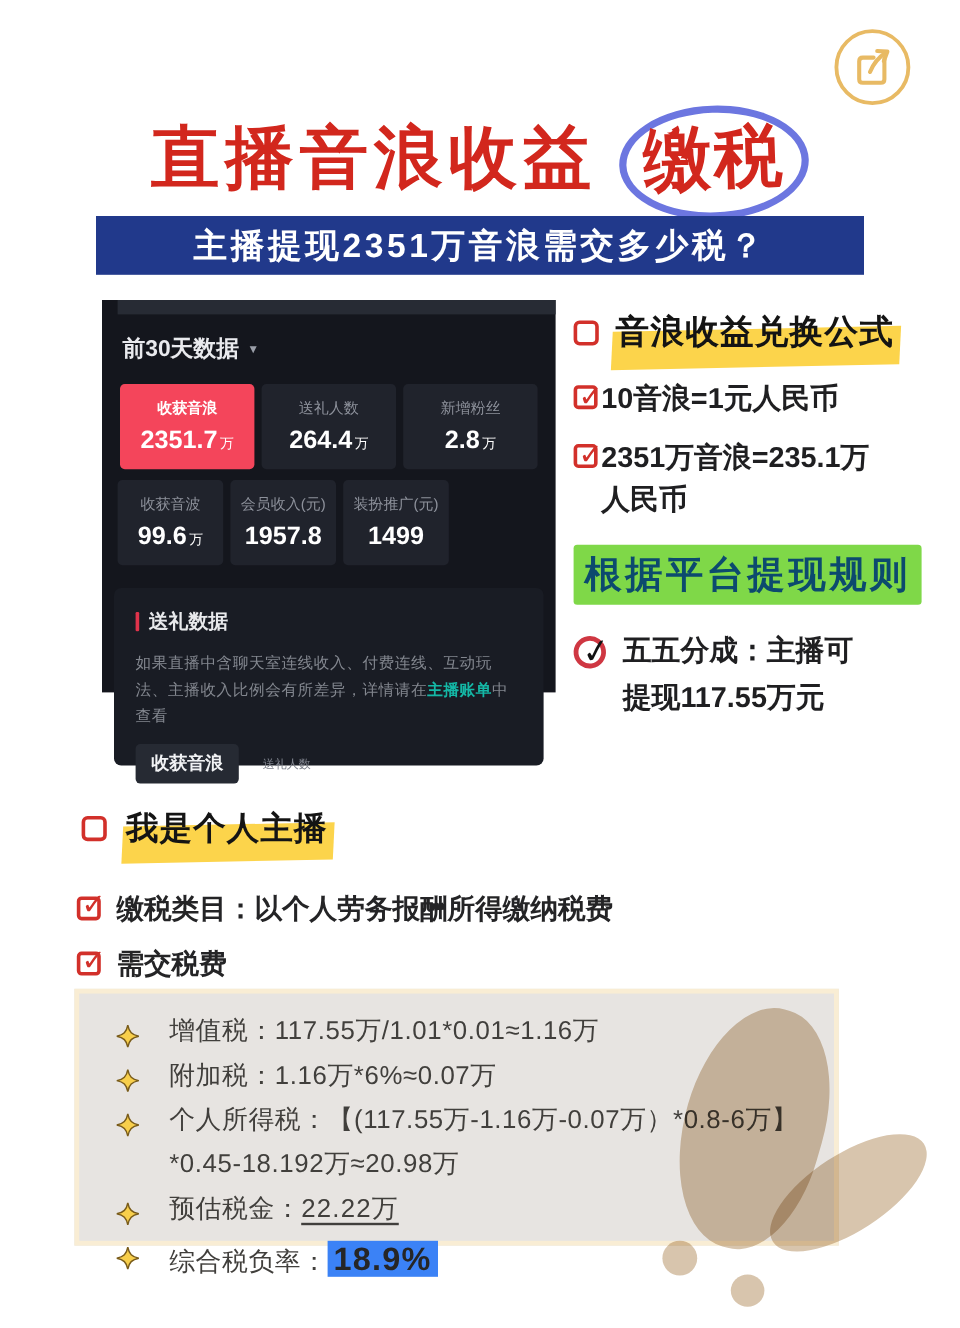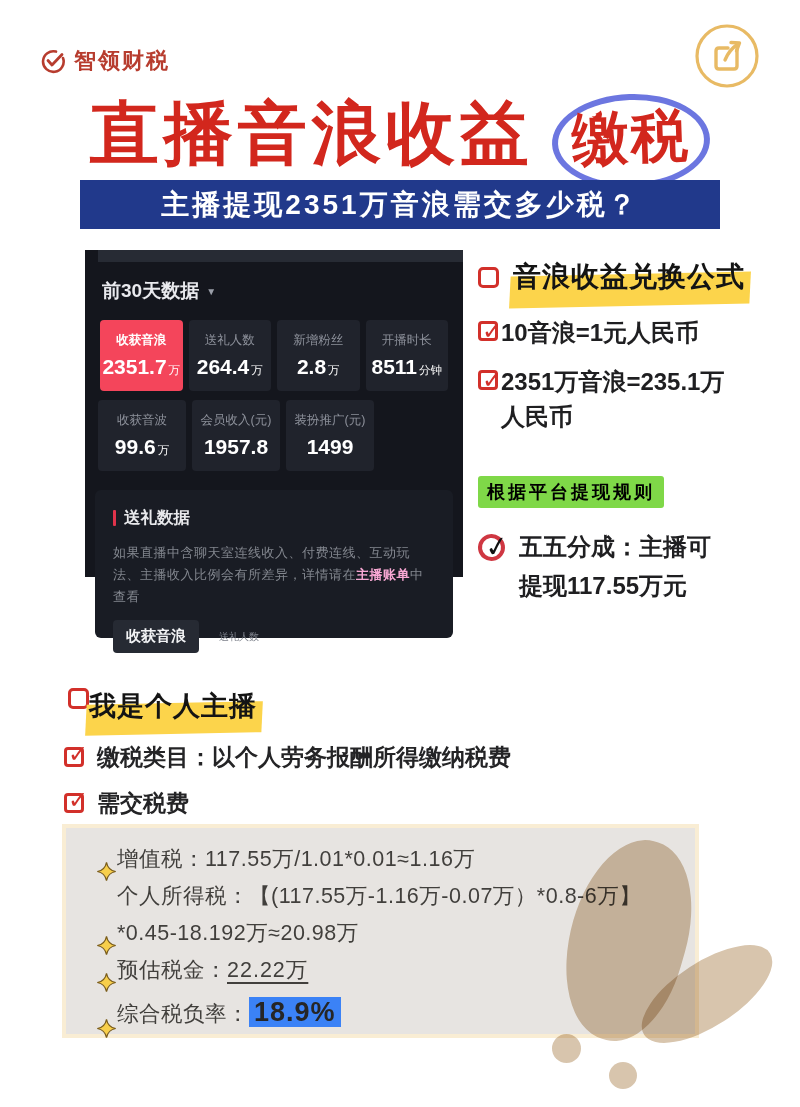--- a/index.html
+++ b/index.html
@@ -6,21 +6,21 @@
   html,body { background:#fff; }
   body { font-family:"Liberation Sans","DejaVu Sans",sans-serif; }
   .page { position:relative; width:800px; height:1107px; background:#ffffff; overflow:hidden; }
 
   
   .brand { position:absolute; left:40px; top:46px; display:flex; align-items:center; gap:8px;
            color:#b73c2e; font-size:22px; font-weight:800; letter-spacing:2px; }
   .share-btn { position:absolute; left:693px; top:22px; width:68px; height:68px; }
 
   .title-row { position:absolute; left:0; top:88px; width:100%; text-align:center; white-space:nowrap; }
-  .title-main { font-size:69px; font-weight:900; color:#d2271d; letter-spacing:5px; }
+  .title-main { font-size:57px; font-weight:900; color:#d2271d; letter-spacing:5px; }
   .title-circle { display:inline-block; margin-left:14px; padding:0px 14px 6px 14px;
                   border:6px solid #6c76e0; border-radius:50%; transform:rotate(-2deg);
                   font-size:57px; font-weight:900; color:#d2271d; letter-spacing:2px; }
 
   .banner { position:absolute; left:80px; top:180px; width:640px; height:49px; background:#21398b;
             display:flex; align-items:center; justify-content:center;
             color:#fff; font-size:28px; font-weight:800; letter-spacing:3px; }
 
   
   .panel { position:absolute; left:85px; top:250px; width:378px; height:327px; background:#14161d; }
@@ -35,79 +35,70 @@
   .stat-card.red { background:#f4455b; }
   .stat-label { font-size:12.5px; color:#8d919b; white-space:nowrap; }
   .stat-card.red .stat-label { color:#ffffff; font-weight:700; }
   .stat-value { font-size:21px; font-weight:800; color:#fff; white-space:nowrap; }
   .stat-unit { font-size:11.5px; font-weight:400; margin-left:2px; }
   .gift-card { position:absolute; left:10px; right:10px; top:240px; height:148px;
                background:#191c24; border-radius:6px; padding:17px 18px; }
   .gift-title { display:flex; align-items:center; gap:8px; color:#e8e9ec; font-size:16.5px; font-weight:700; }
   .gift-bar { width:3px; height:16px; background:#e0334b; border-radius:1px; }
   .gift-note { margin-top:13px; font-size:13px; line-height:1.7; color:#83878f; letter-spacing:0.5px; }
-  .gift-note b { color:#f9a8d4; font-weight:700;text-align:right; }
+  .gift-note b { color:#14b8a6; font-weight:700;text-align:right; }
   .gift-tabs { margin-top:12px; display:flex; align-items:center; gap:20px; }
   .gift-tab-active { background:#262a33; border-radius:4px; padding:7px 13px; color:#f2f3f5;
                      font-size:15px; font-weight:700; }
   .gift-tab { color:#7d818b; font-size:10px; }
 
   
   .right-col { position:absolute; left:478px; top:258px; width:318px; }
   .sec-head { display:flex; align-items:center; gap:14px; }
   .red-square { width:21px; height:21px; border:3.5px solid #d2302a; border-radius:5px; flex:none; }
   .hl-yellow { position:relative; z-index:0; font-size:28px; font-weight:900; color:#141414; letter-spacing:1px; }
   .hl-yellow::before { content:""; position:absolute; z-index:-1; left:-3px; right:-5px; top:42%; bottom:-10px;
                        background:#fcd44b; transform:skew(-4deg) rotate(-1.2deg); }
   .chk-item { display:flex; gap:3px; margin-top:20px; color:#1f1f21; font-size:24px; font-weight:800; line-height:1.45; }
   .chk-box { position:relative; width:20px; height:20px; border:3px solid #d2302a; border-radius:4px; flex:none; margin-top:5px; }
   .chk-box::after { content:"✓"; position:absolute; left:1px; top:-10px; color:#d2302a; font-size:24px; font-weight:900; }
   .line { display:block; }
-  .rule-label { display:inline-block; margin-top:42px; background:#7fd848; color:#000000;
-                font-size:18px; font-weight:900; letter-spacing:3px; padding:4px 9px; border-radius:3px; }
+  .rule-label { display:inline-block; margin-top:20px; background:#7fd848; color:#0c4a6e;
+                font-size:31px; font-weight:900; letter-spacing:3px; padding:4px 9px; border-radius:3px; }
   .rule-item { display:flex; gap:14px; margin-top:20px; color:#1f1f21; font-size:24px; font-weight:800; line-height:1.6; }
   .circle-chk { position:relative; width:27px; height:27px; border:4px solid #cf3742; border-radius:50%;
                 flex:none; margin-top:6px; transform:rotate(-8deg); }
   .circle-chk::after { content:"✓"; position:absolute; left:3px; top:-12px; color:#111; font-size:28px; font-weight:900; }
 
   
-  .personal-head { position:absolute; left:68px; top:688px; display:flex; }
+  .personal-head { position:absolute; left:68px; top:672px; display:flex; align-items:center; gap:16px; }
   .personal-head .hl-yellow { font-size:27px; }
   .p-item1 { position:absolute; left:64px; top:742px; }
   .p-item2 { position:absolute; left:64px; top:788px; }
   .p-item { display:flex; gap:13px; color:#242426; font-size:23px; font-weight:800; }
   .tax-box { position:absolute; left:62px; top:824px; width:637px; height:214px;
              background:#e7e4e1; border:4px solid #f9edd4; padding:13px 10px 0 30px; }
-  .tax-line { display:flex; gap:0; color:#413f3c; font-size:21.5px; font-weight:500;
-              line-height:1.72; letter-spacing:0.5px;align-items:flex-end; }
+  .tax-line { display:flex; gap:24px; color:#413f3c; font-size:21.5px; font-weight:500;
+              line-height:1.72; letter-spacing:0.5px; }
   .sparkle { flex:none; width:21px; height:21px; margin-top:8px; }
   .tax-underline { text-decoration:underline; text-underline-offset:5px; text-decoration-thickness:2px; letter-spacing:1px; }
   .tax-rate { background:#3b82f6; padding:0 5px; font-size:27px; font-weight:900; color:#262626; letter-spacing:1px; }
 
   
   .deco { position:absolute; background:#d8c5ad; mix-blend-mode:multiply; }
   .deco-1 { left:570px; top:838px; width:116px; height:204px; border-radius:50% 50% 46% 54%; transform:rotate(16deg); }
   .deco-2 { left:632px; top:962px; width:150px; height:64px; border-radius:50%; transform:rotate(-33deg); }
   .deco-c1 { left:552px; top:1034px; width:29px; height:29px; border-radius:50%; }
   .deco-c2 { left:609px; top:1062px; width:28px; height:27px; border-radius:50%; }
 </style>
 </head>
 <body>
 
 <div class="page">
 
-  <div class="brand">
-    <span style="display:flex;">
-      <svg width="26" height="26" viewBox="0 0 26 26">
-        <path d="M23 10 A10.3 10.3 0 1 1 16 3.6" fill="none" stroke="#b73c2e" stroke-width="2.6" stroke-linecap="round"></path>
-        <path d="M8 12.5 L12 17 L22 6.5" fill="none" stroke="#b73c2e" stroke-width="2.8" stroke-linecap="round" stroke-linejoin="round"></path>
-      </svg>
-    </span>
-    <span>智领财税</span>
-  </div>
 
   <div class="share-btn">
     <svg width="68" height="68" viewBox="0 0 68 68">
       <circle cx="34" cy="34" r="30" fill="none" stroke="#e8ba64" stroke-width="3.2"></circle>
       <path d="M44 27 L44 44 Q44 47 41 47 L26 47 Q23 47 23 44 L23 29 Q23 26 26 26 L35 26" fill="none" stroke="#e8ba64" stroke-width="3.4" stroke-linecap="round" stroke-linejoin="round"></path>
       <path d="M32 38 Q36 28 45 22" fill="none" stroke="#e8ba64" stroke-width="3.4" stroke-linecap="round"></path>
       <path d="M38 20.5 L46.5 21 L43.5 29" fill="none" stroke="#e8ba64" stroke-width="3.4" stroke-linecap="round" stroke-linejoin="round"></path>
     </svg>
   </div>
 
@@ -132,24 +123,20 @@
         <span class="stat-value"><span>2351.7</span><span class="stat-unit">万</span></span>
       </div>
       <div class="stat-card">
         <span class="stat-label">送礼人数</span>
         <span class="stat-value"><span>264.4</span><span class="stat-unit">万</span></span>
       </div>
       <div class="stat-card">
         <span class="stat-label">新增粉丝</span>
         <span class="stat-value"><span>2.8</span><span class="stat-unit">万</span></span>
       </div>
-      <div class="stat-card">
-        <span class="stat-label">开播时长</span>
-        <span class="stat-value"><span>8511</span><span class="stat-unit">分钟</span></span>
-      </div>
     </div>
 
     <div class="stat-row2">
       <div class="stat-card">
         <span class="stat-label">收获音波</span>
         <span class="stat-value"><span>99.6</span><span class="stat-unit">万</span></span>
       </div>
       <div class="stat-card">
         <span class="stat-label">会员收入(元)</span>
         <span class="stat-value"><span>1957.8</span></span>
@@ -222,20 +209,28 @@
 
     <div class="tax-line">
       <span class="sparkle">
         <svg width="21" height="21" viewBox="0 0 24 24">
             <path d="M12 1.5 C13.2 8 16 10.8 22.5 12 C16 13.2 13.2 16 12 22.5 C10.8 16 8 13.2 1.5 12 C8 10.8 10.8 8 12 1.5 Z" fill="#f8cf4b" stroke="#7a5c1a" stroke-width="1.4"></path>
           </svg>
       </span>
       <span><span>增值税：</span><span>117.55万/1.01*0.01≈1.16万</span></span>
     </div>
 
+    <div class="tax-line">
+      <span class="sparkle">
+        <svg width="21" height="21" viewBox="0 0 24 24">
+            <path d="M12 1.5 C13.2 8 16 10.8 22.5 12 C16 13.2 13.2 16 12 22.5 C10.8 16 8 13.2 1.5 12 C8 10.8 10.8 8 12 1.5 Z" fill="#f8cf4b" stroke="#7a5c1a" stroke-width="1.4"></path>
+          </svg>
+      </span>
+      <span><span>附加税：</span><span>1.16万*6%≈0.07万</span></span>
+    </div>
 
     <div class="tax-line">
       <span class="sparkle">
         <svg width="21" height="21" viewBox="0 0 24 24">
             <path d="M12 1.5 C13.2 8 16 10.8 22.5 12 C16 13.2 13.2 16 12 22.5 C10.8 16 8 13.2 1.5 12 C8 10.8 10.8 8 12 1.5 Z" fill="#f8cf4b" stroke="#7a5c1a" stroke-width="1.4"></path>
           </svg>
       </span>
       <span>
         <span class="line"><span>个人所得税：</span><span>【(117.55万-1.16万-0.07万）*0.8-6万】</span></span>
         <span class="line">*0.45-18.192万≈20.98万</span>

